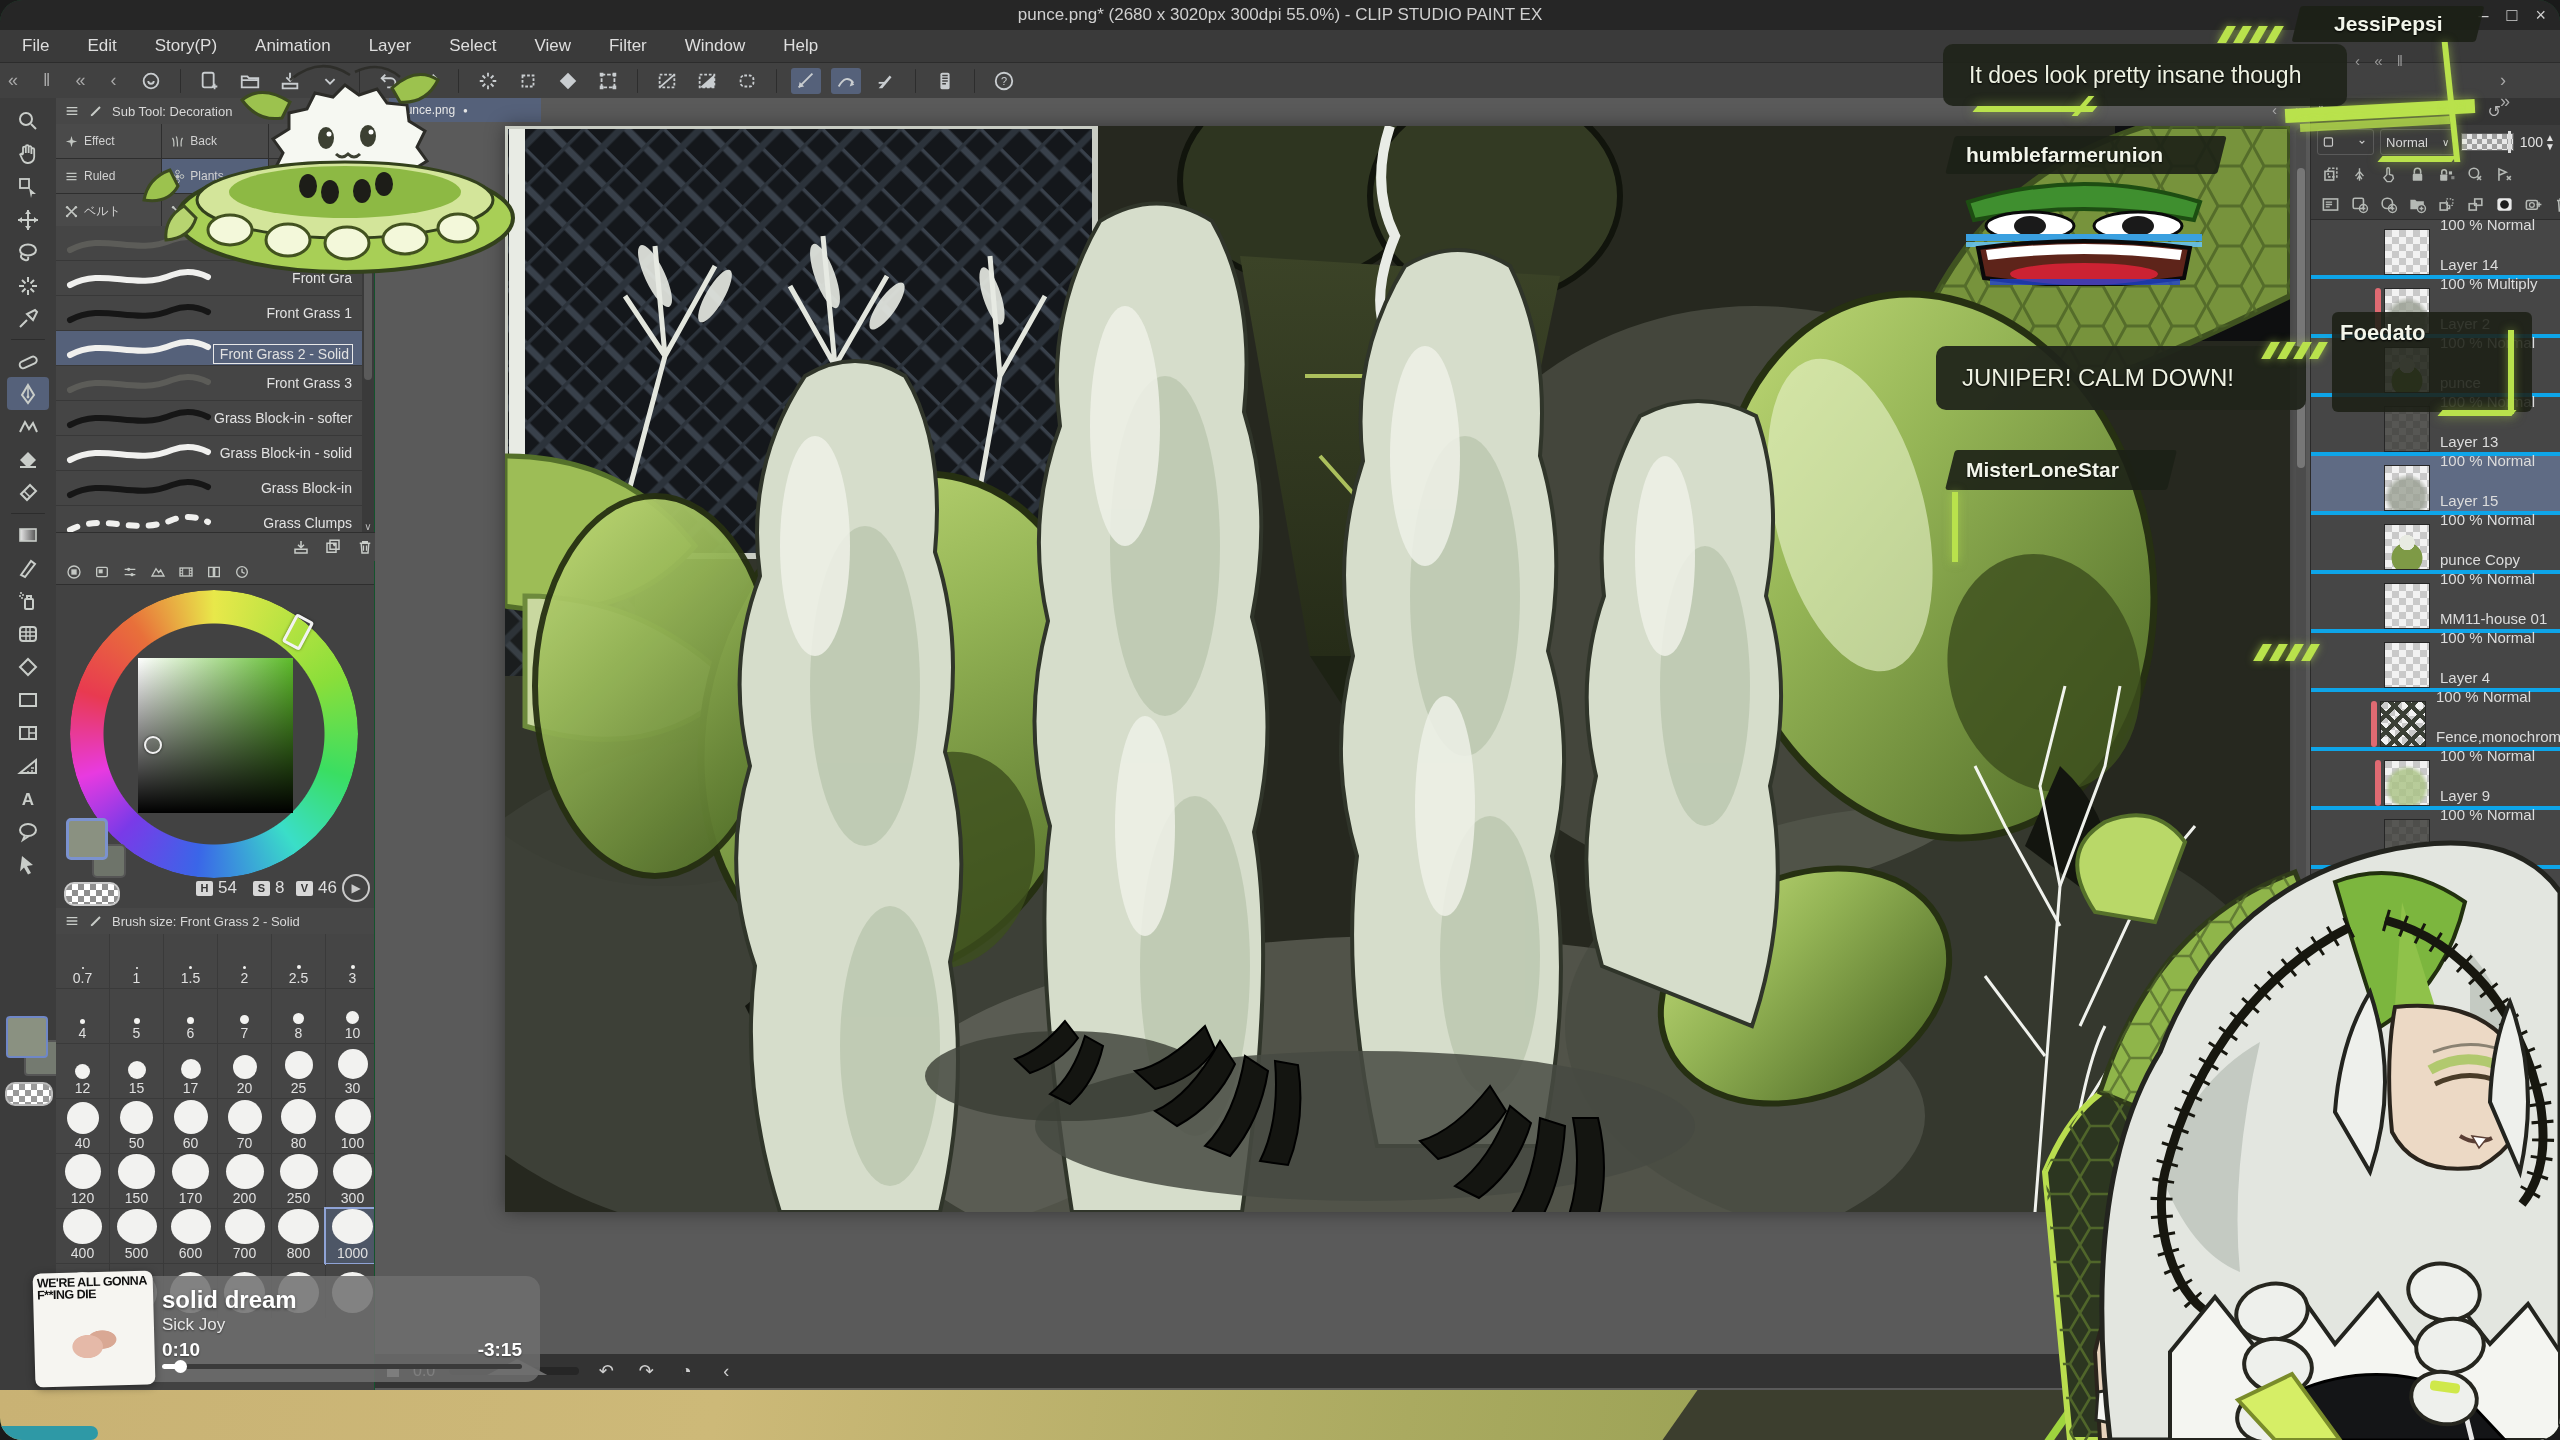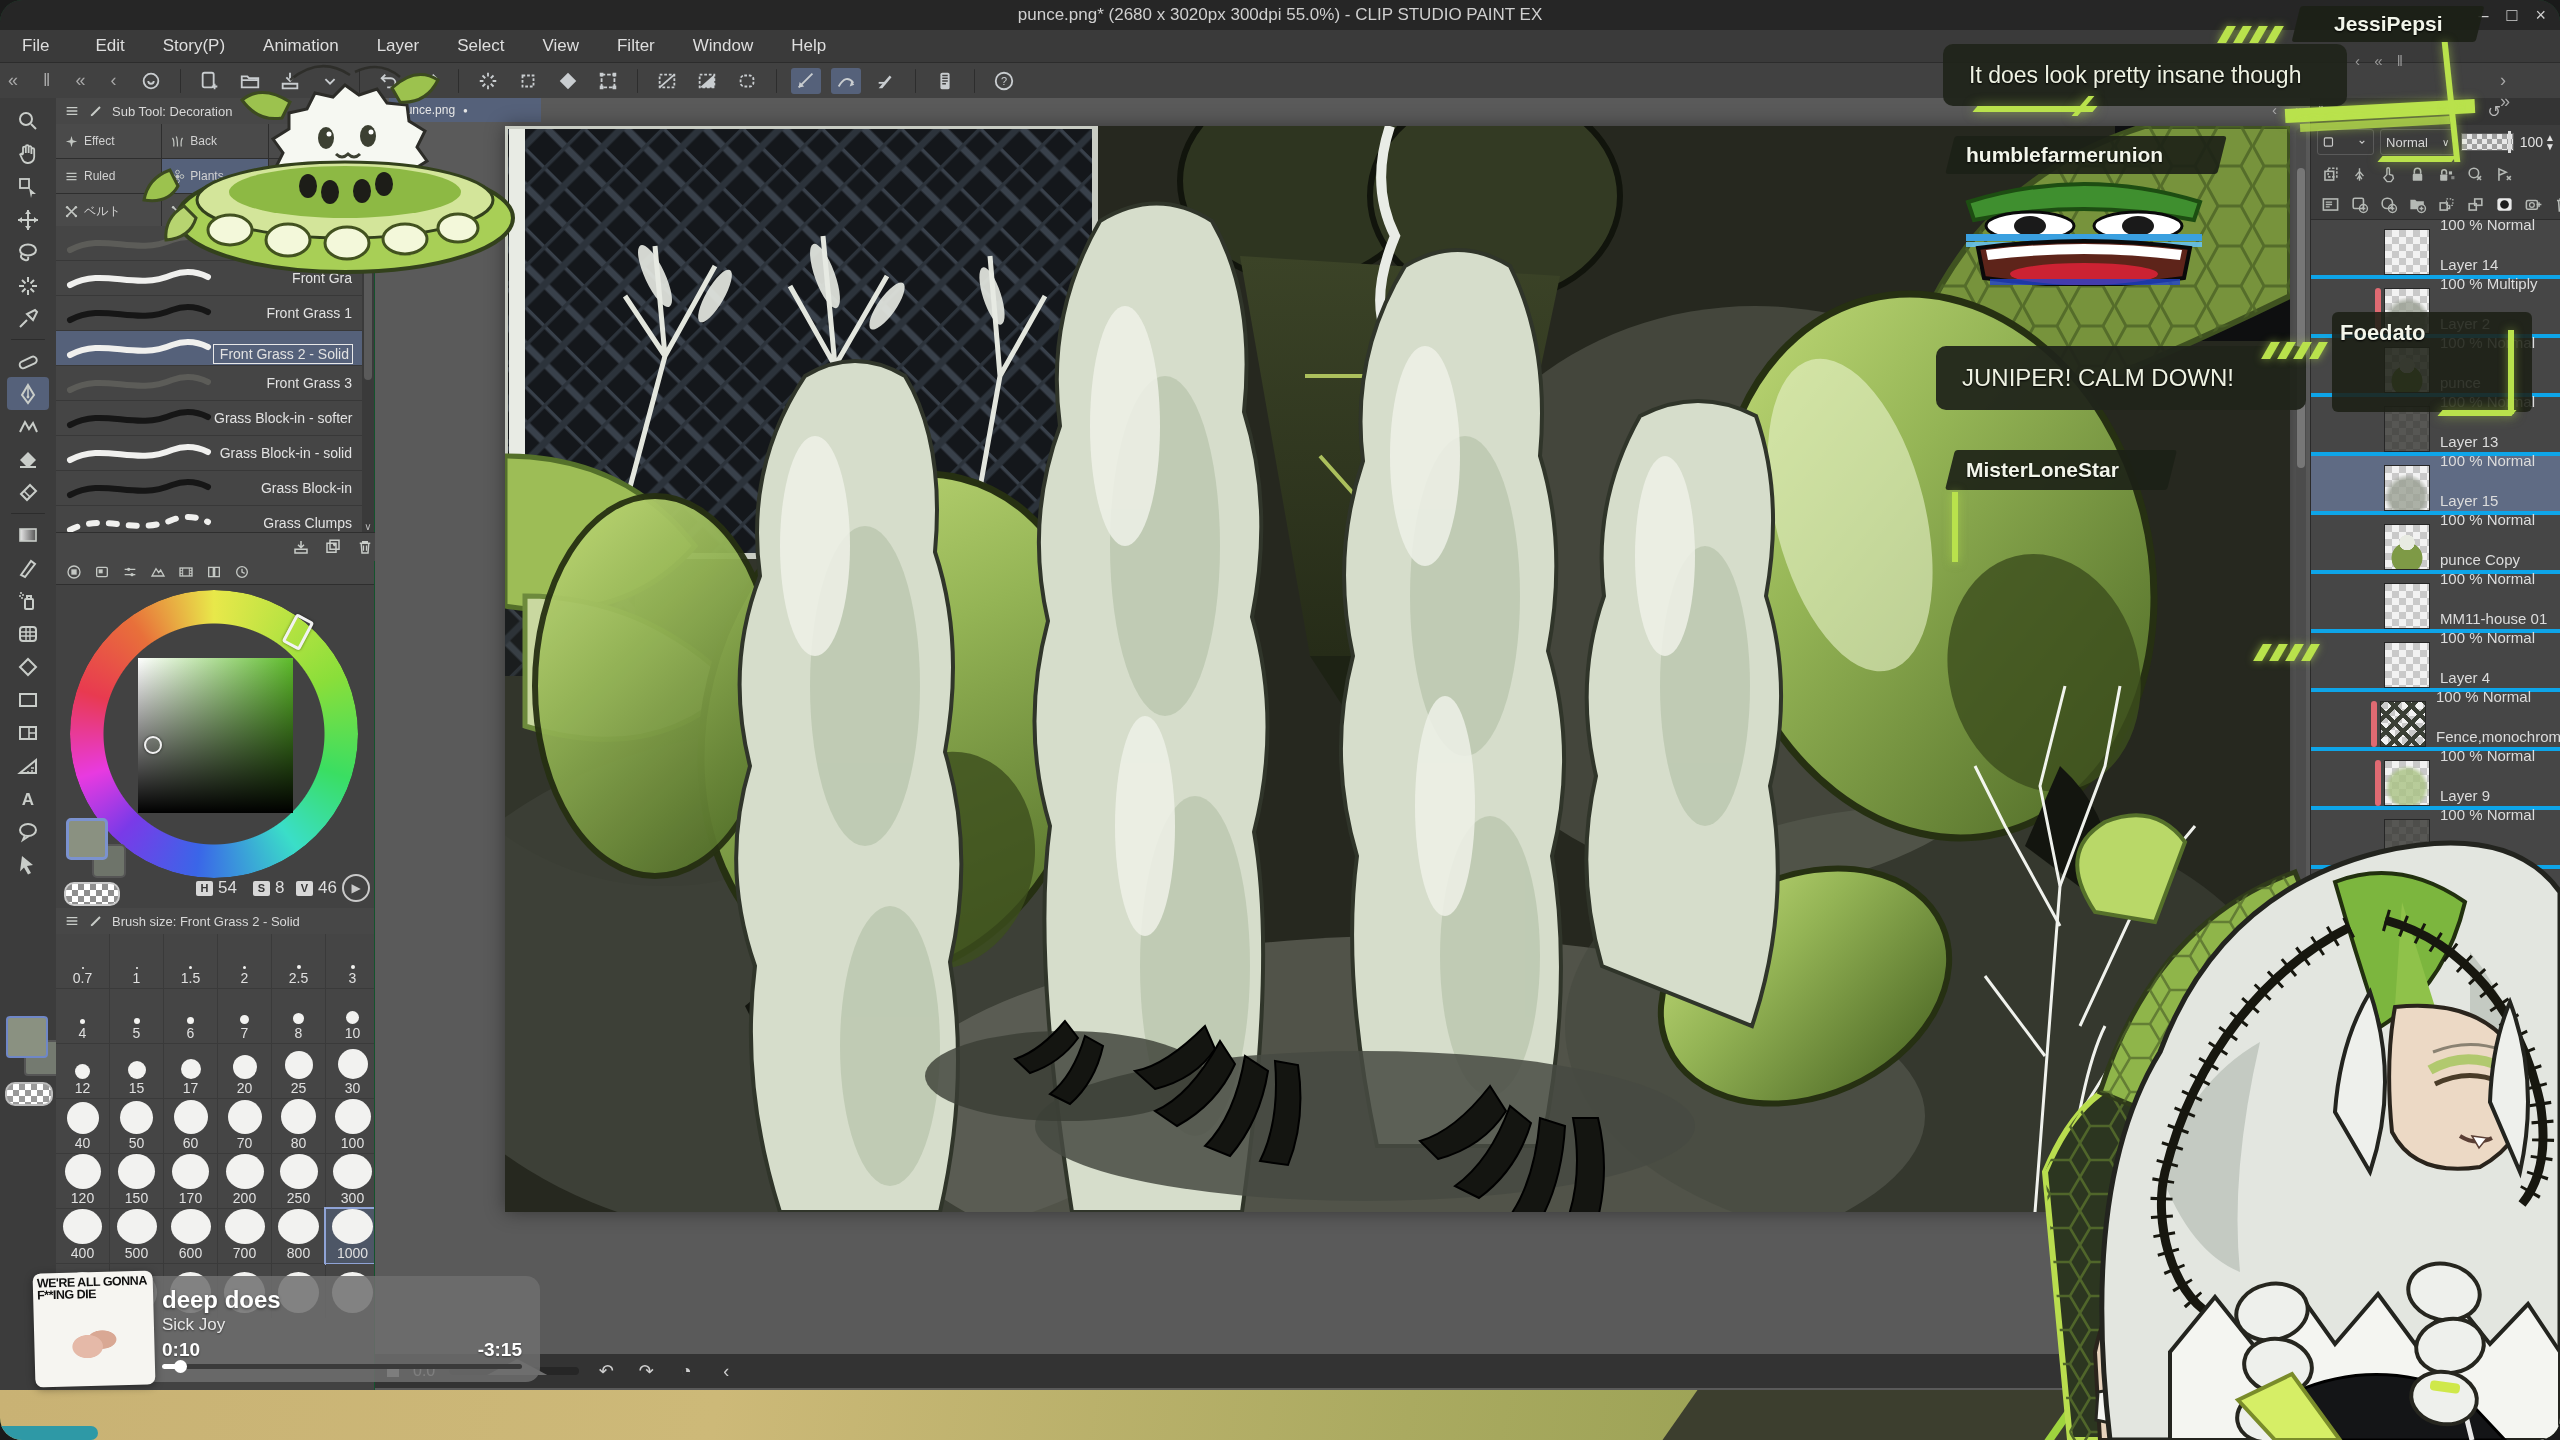--- a/index.html
+++ b/index.html
@@ -159,21 +159,21 @@
   </div>
   <div id="wincontrols" class="abs z50">
     <span>–</span>
     <span>□</span>
     <span>×</span>
   </div>
 
   <div id="menubar" class="abs">
   <span style="cursor:default;">File</span>
 
-  <span style="cursor:default;margin-left:8px;">Edit</span>
+  <span style="cursor:default;">Edit</span>
 
   <span style="cursor:default;">Story(P)</span>
 
   <span style="cursor:default;">Animation</span>
 
   <span style="cursor:default;">Layer</span>
 
   <span style="cursor:default;">Select</span>
 
   <span style="cursor:default;">View</span>
@@ -1726,21 +1726,21 @@
       <i></i>
     </div>
 
   <div id="bottomstrip" class="abs">
     <div class="wedge"></div>
       <div class="line1"></div>
       <div class="line2"></div>
   </div>
 
   <div id="player" class="abs">
-    <div id="ptitle">deep does</div>
+    <div id="ptitle">solid dream</div>
     <div id="partist">Sick Joy</div>
     <div id="ptimes">
       <span>0:10</span>
       <span>-3:15</span>
     </div>
     <div id="pbar">
         <div class="done"></div>
         <div class="knob"></div>
       </div>
   </div>

